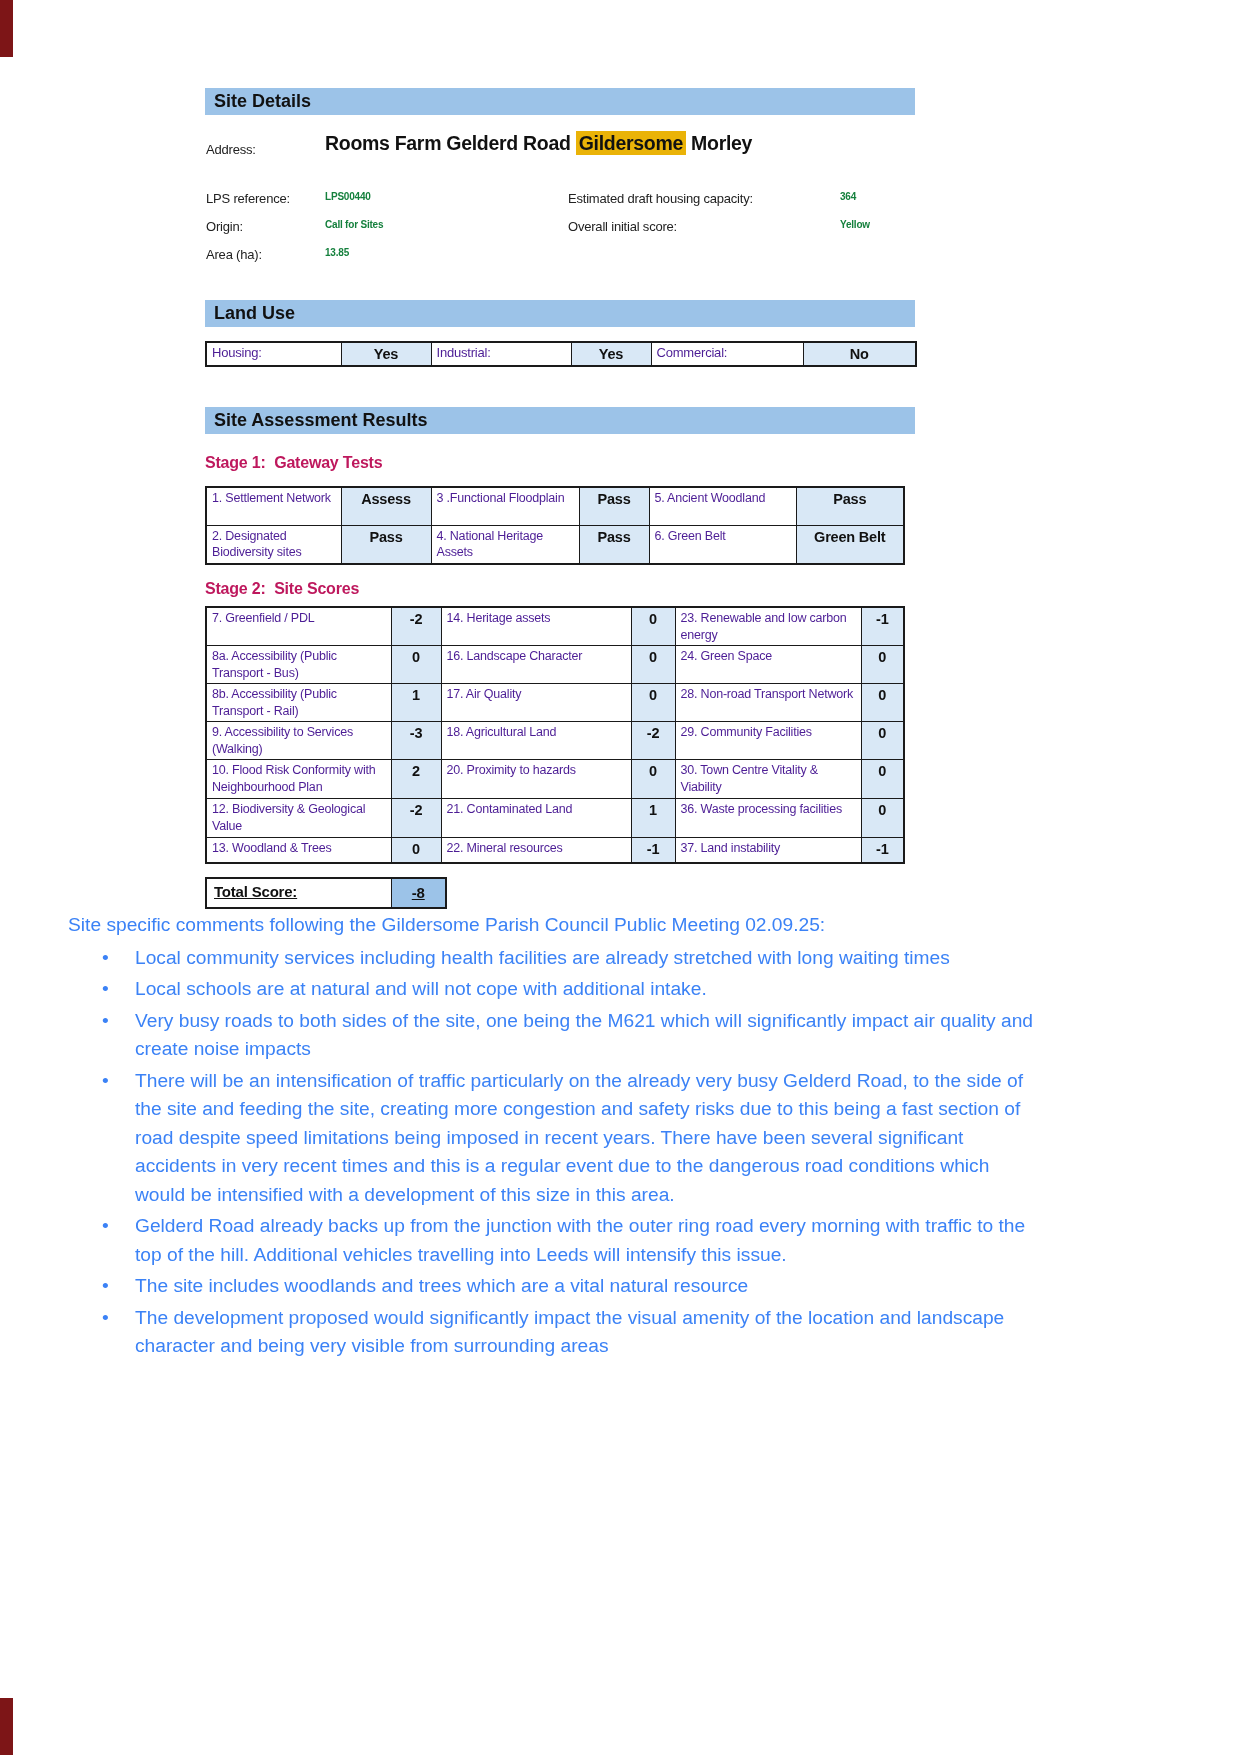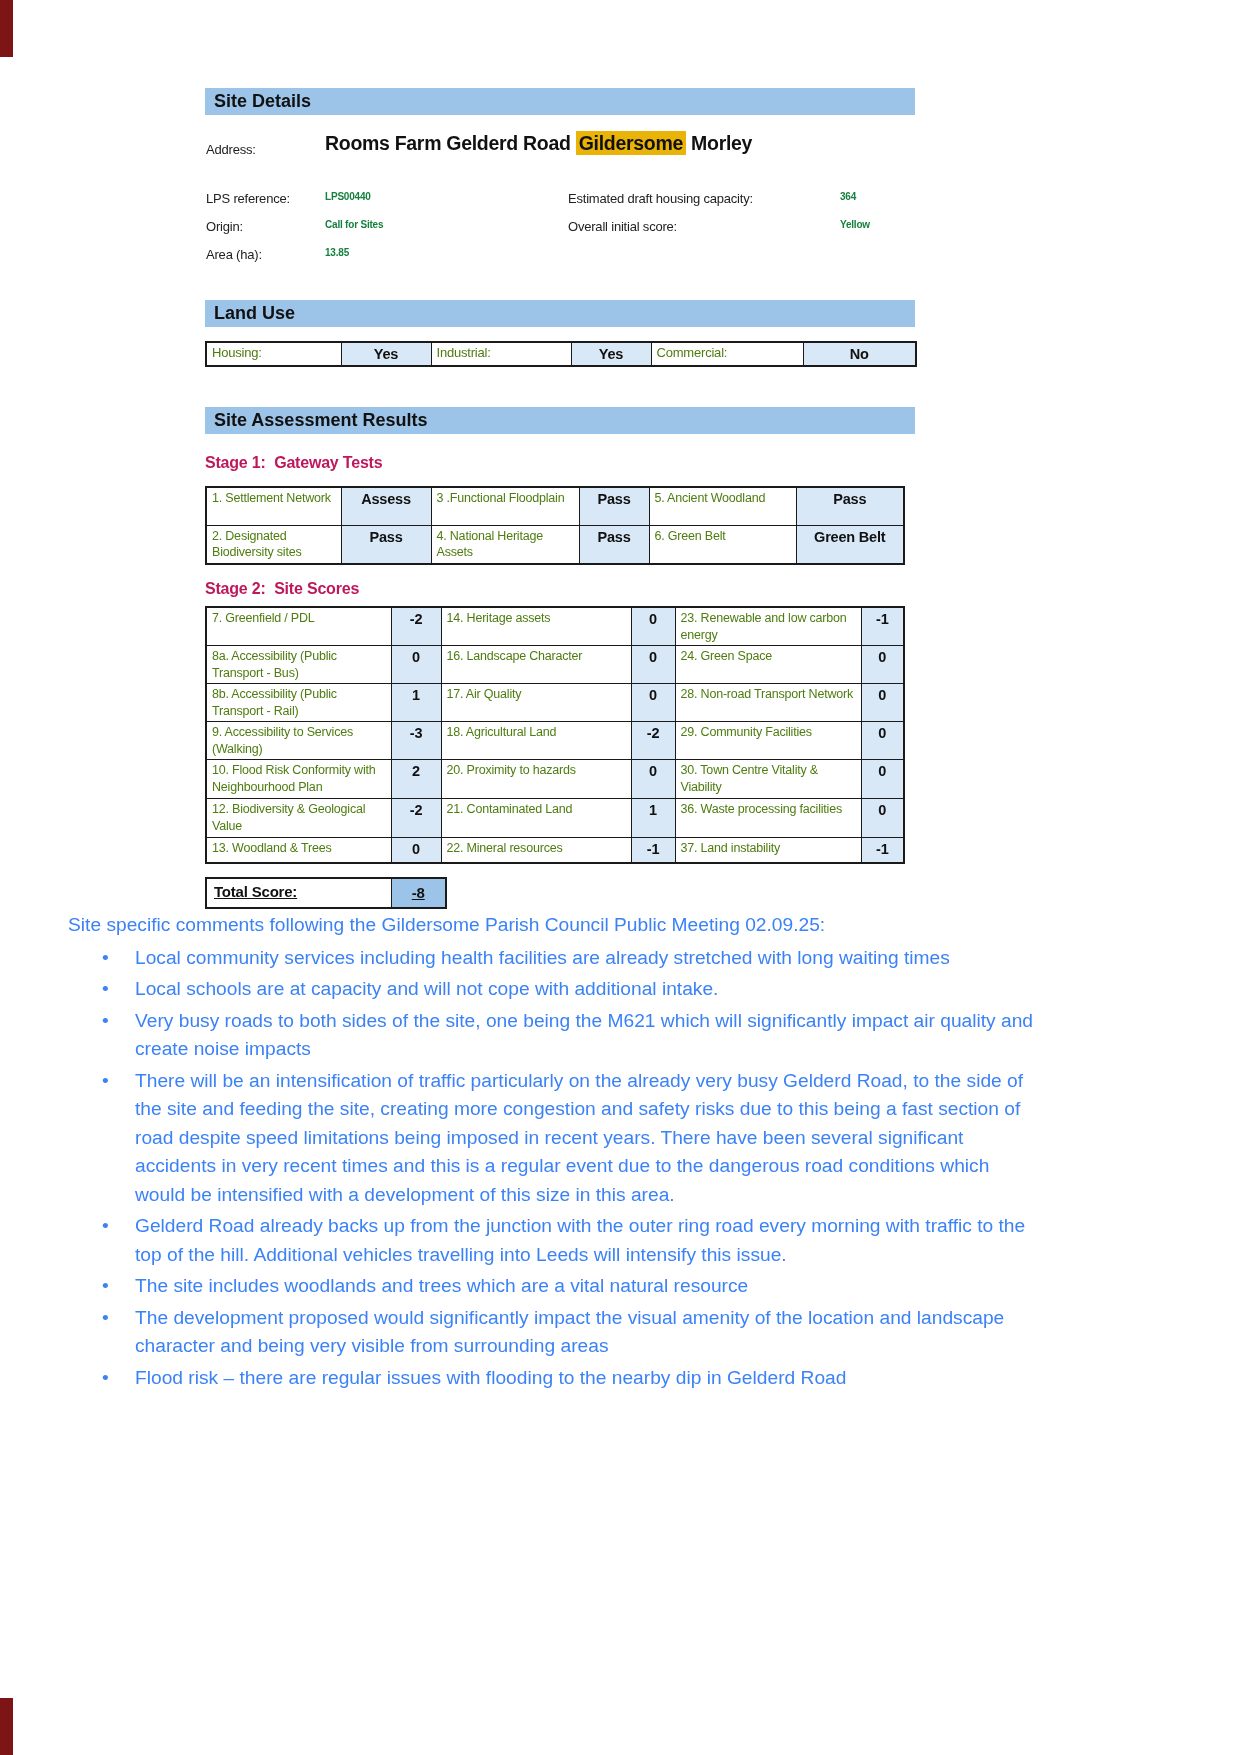--- a/index.html
+++ b/index.html
@@ -35,21 +35,21 @@
   .row-1 { top:191px; }
   .row-2 { top:219px; }
   .row-3 { top:247px; }
 
   .stage-heading { position:absolute; left:205px; font-size:16px; font-weight:bold; color:#be185d; white-space:pre; letter-spacing:-0.2px; }
   .h-stage1 { top:454px; }
   .h-stage2 { top:580px; }
 
   table.doc { position:absolute; left:205px; border-collapse:collapse; table-layout:fixed; background:#fff; border:2px solid #1a1a1a; }
   table.doc td { border:1.5px solid #1a1a1a; box-sizing:border-box; overflow:hidden; }
-  td.tlabel { background:#ffffff; font-size:12.5px; line-height:1.32; padding:2px 5px; vertical-align:top; letter-spacing:-0.2px; color:#4d7c0f; }
+  td.tlabel { background:#ffffff; font-size:12.5px; line-height:1.32; padding:2px 5px; vertical-align:top; letter-spacing:-0.2px; color:#4c1d95; }
   td.tval   { background:#d9e8f6; font-size:14.5px; font-weight:bold; text-align:center; vertical-align:top; padding-top:3px; color:#111; letter-spacing:-0.2px; }
 
   .tbl-landuse { top:341px; }
   .tbl-landuse td { height:24px; vertical-align:middle; padding-top:0; }
   .tbl-landuse td.tlabel { font-size:13px; }
 
   .tbl-stage1 { top:486px; }
   .tbl-stage1 tr { height:38px; }
 
   .tbl-stage2 { top:606px; }
@@ -210,23 +210,22 @@
       <td class="tlabel" style="width:185px">Total Score:</td>
       <td class="tval" style="width:55px">-8</td>
     </tr>
   </tbody>
     </table>
 
   <div class="comments">
     <p class="comments-intro">Site specific comments following the Gildersome Parish Council Public Meeting 02.09.25:</p>
     <ul class="bullets">
       <li>Local community services including health facilities are already stretched with long waiting times</li>
-      <li>Local schools are at capacity and will not cope with additional intake.</li>
+      <li>Local schools are at natural and will not cope with additional intake.</li>
       <li>Very busy roads to both sides of the site, one being the M621 which will significantly impact air quality and create noise impacts</li>
       <li>There will be an intensification of traffic particularly on the already very busy Gelderd Road, to the side of the site and feeding the site, creating more congestion and safety risks due to this being a fast section of road despite speed limitations being imposed in recent years. There have been several significant accidents in very recent times and this is a regular event due to the dangerous road conditions which would be intensified with a development of this size in this area.</li>
       <li>Gelderd Road already backs up from the junction with the outer ring road every morning with traffic to the top of the hill.  Additional vehicles travelling into Leeds will intensify this issue.</li>
       <li>The site includes woodlands and trees which are a vital natural resource</li>
       <li>The development proposed would significantly impact the visual amenity of the location and landscape character and being very visible from surrounding areas</li>
-      <li>Flood risk – there are regular issues with flooding to the nearby dip in Gelderd Road</li>
     </ul>
   </div>
 
 </div>
 
 </body></html>

